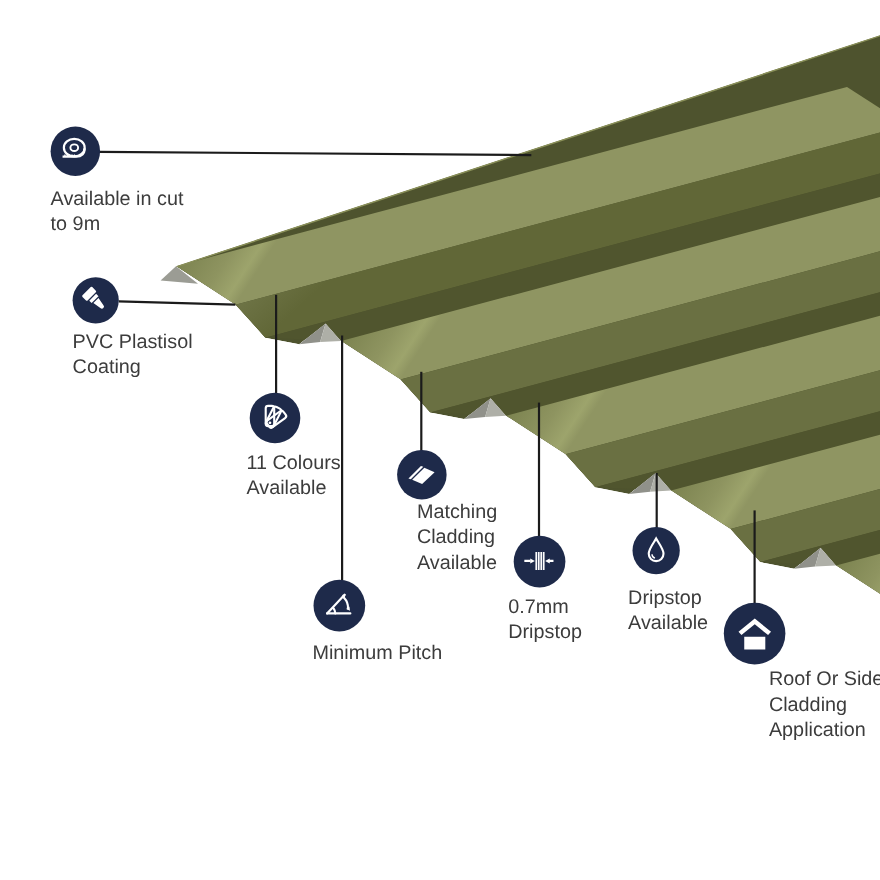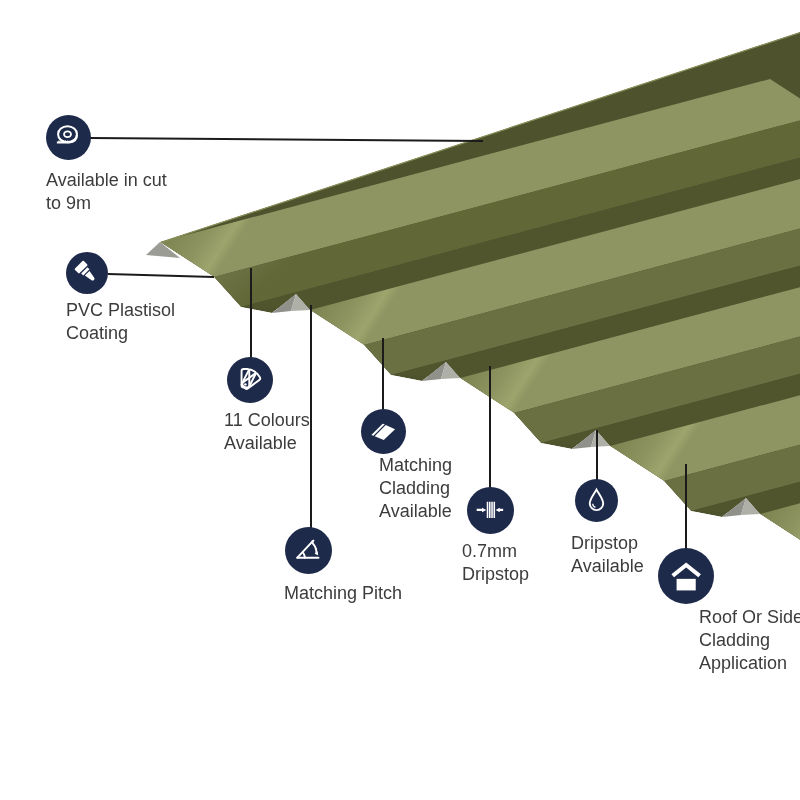--- a/index.html
+++ b/index.html
@@ -180,21 +180,21 @@
     <path d="M4.5 17.5 L15.8 5.4"></path>
           <path d="M4.5 17.5 H19.5"></path>
     <path d="M9.8 17.5 A5.6 5.6 0 0 0 8.7 14.2"></path>
     <path d="M15.4 7.4 A9.3 9.3 0 0 1 18 14.4"></path>
         </g>
     <path d="M14.1 5.6 l2.5 -0.5 -0.9 2.4 Z" fill="#fff"></path>
     <path d="M18.9 13 l0.4 2.7 -2.5 -1 Z" fill="#fff"></path>
       </svg>
     </div>
     <div class="feature-label" style="left: 284px; top: 582px;">
-      <div>Matching Pitch</div>
+      <div>Minimum Pitch</div>
     </div>
     <div class="circ" style="width: 47px; height: 47px; left: 466.5px; top: 486.5px; background: rgb(30, 42, 74);">
       <svg viewBox="0 0 24 24">
     <g stroke="#fff" stroke-width="1.1" fill="none">
       <path d="M10.3 6.2 V17.8 M11.9 6.2 V17.8 M13.5 6.2 V17.8 M15.1 6.2 V17.8"></path>
         </g>
     <g stroke="#fff" stroke-width="1.5" fill="none">
           <path d="M2.6 12 H6.6 M21.4 12 H18.2"></path>
         </g>
     <path d="M9.4 12 L6.4 10.4 v3.2 Z" fill="#fff"></path>

